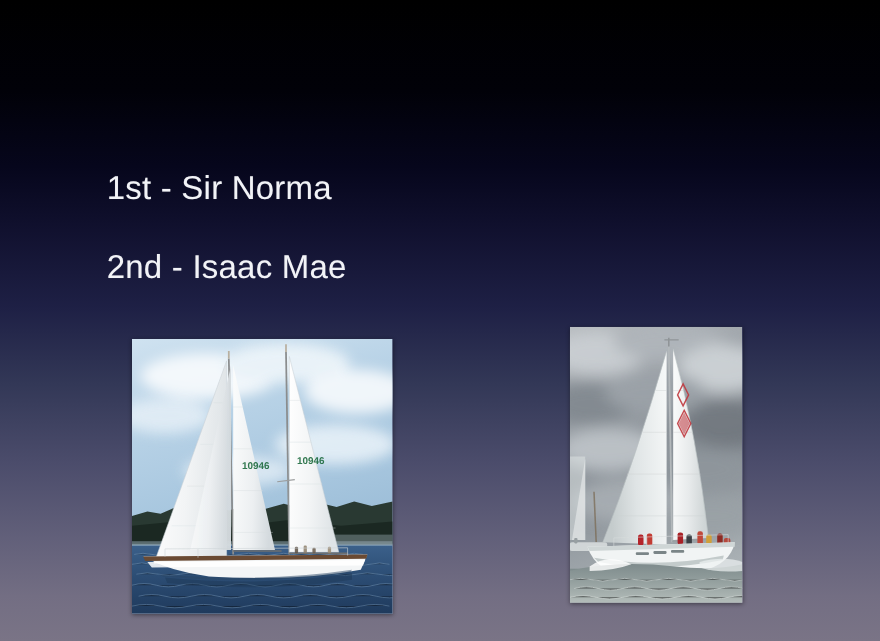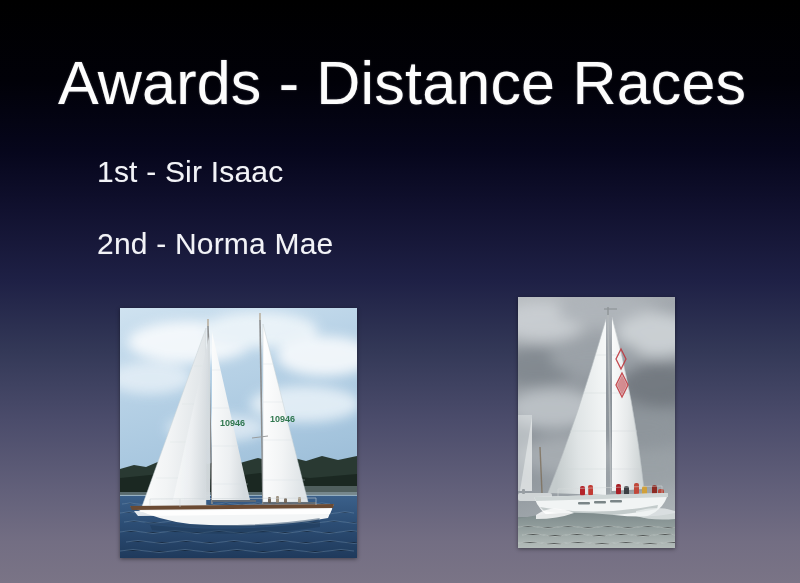--- a/index.html
+++ b/index.html
@@ -70,25 +70,24 @@
     width: 157px;
     height: 251px;
   }
   .photo svg { display: block; width: 100%; height: 100%; }
 </style>
 </head>
 <body>
 
 <div class="slide">
 
-  <div class="slide-title">Awards - Distance Races</div>
-
-  <div class="award-line" id="award-line-0">1st - Sir Isaac</div>
-
-  <div class="award-line" id="award-line-1">2nd - Norma Mae</div>
+
+  <div class="award-line" id="award-line-0">1st - Sir Norma</div>
+
+  <div class="award-line" id="award-line-1">2nd - Isaac Mae</div>
 
   <div class="photo" id="photo-sir-isaac">
     <svg viewBox="0 0 237 250" preserveAspectRatio="none">
       <defs>
         <linearGradient id="li-sky" x1="0" y1="0" x2="0.25" y2="1">
           <stop offset="0%" stop-color="#cfe2f0"></stop>
           <stop offset="30%" stop-color="#b9d3e7"></stop>
           <stop offset="62%" stop-color="#a8c7df"></stop>
           <stop offset="100%" stop-color="#93b6d2"></stop>
         </linearGradient>

